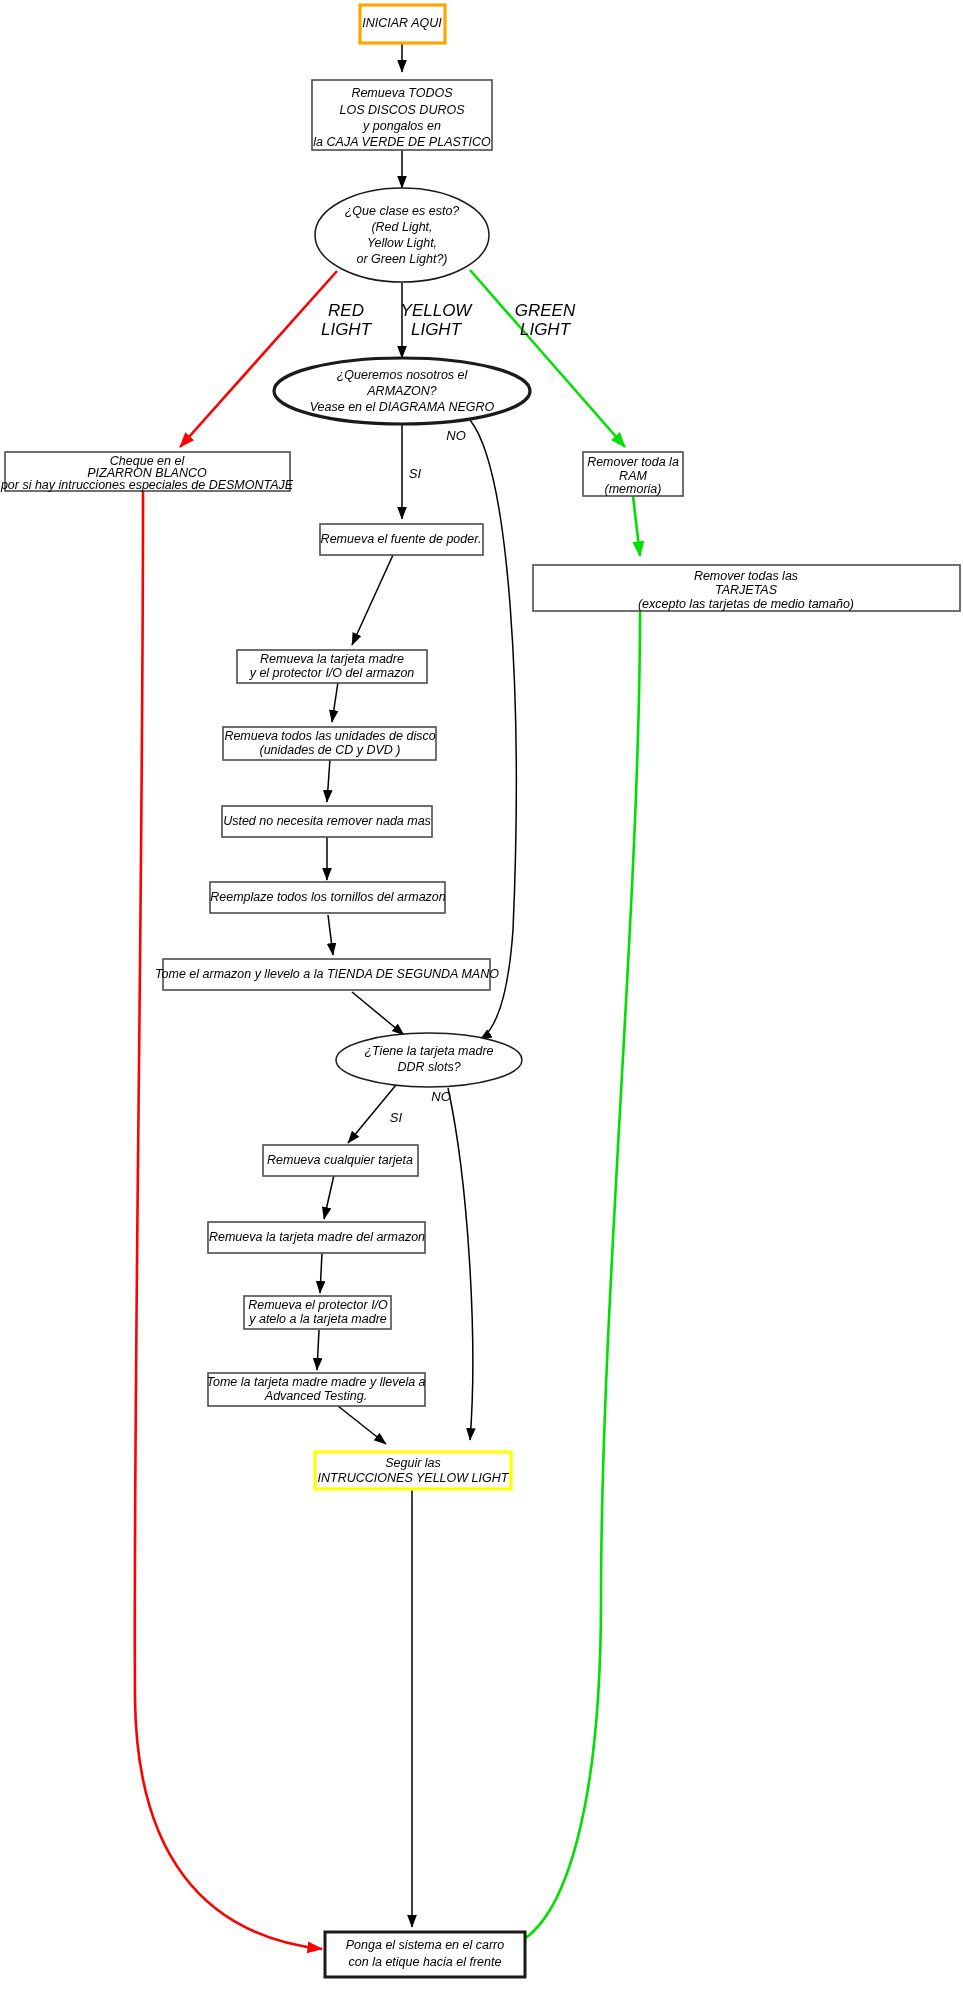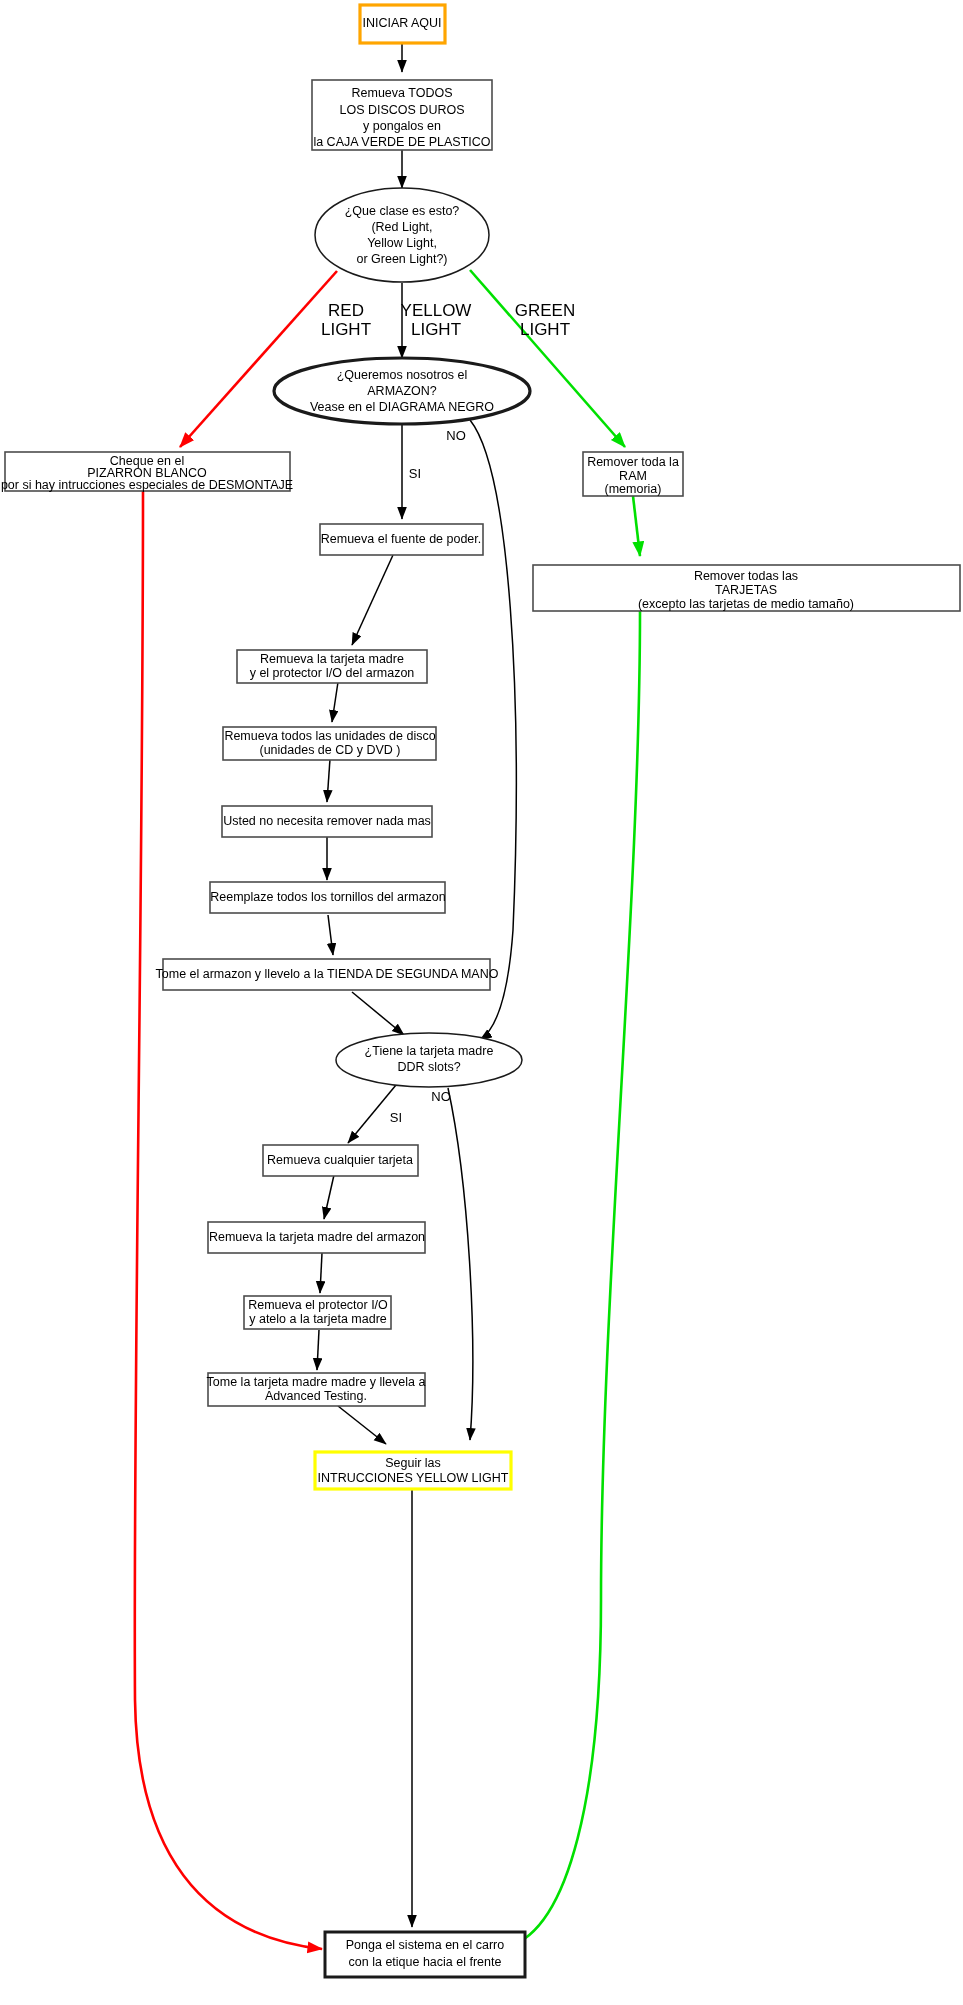--- a/index.html
+++ b/index.html
@@ -7,20 +7,21 @@
     padding: 0;
     background: #ffffff;
   }
   #page {
     position: relative;
     width: 963px;
     height: 2005px;
     background: #ffffff;
     font-family: "Liberation Sans", sans-serif;
     overflow: hidden;
+    font-style: italic;
   }
   svg#flow {
     position: absolute;
     top: 0;
     left: 0;
     width: 963px;
     height: 2005px;
   }
   .node-rect {
     fill: #ffffff;

